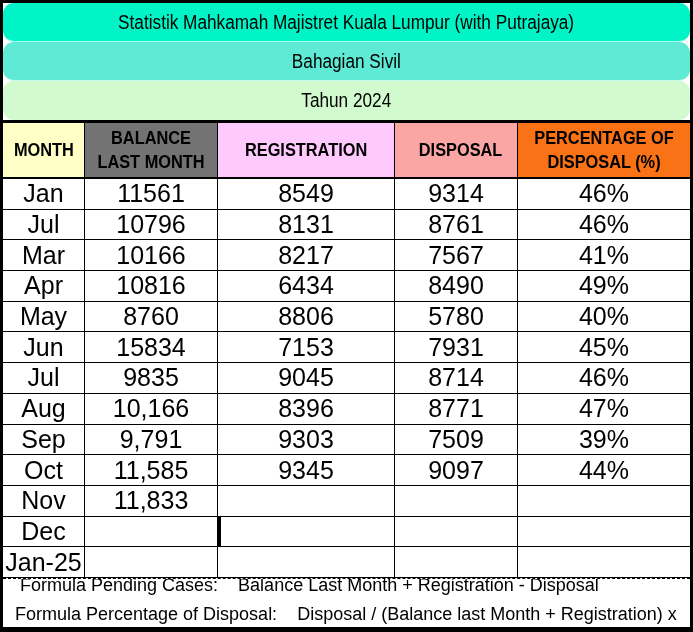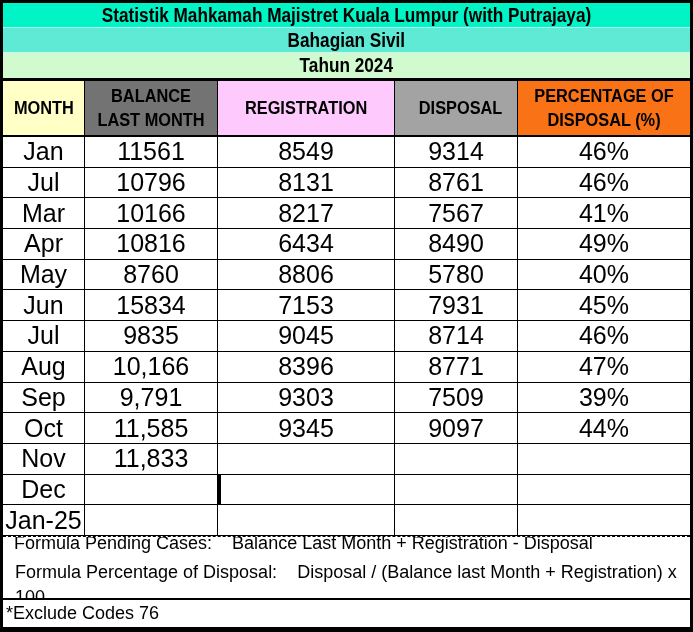--- a/index.html
+++ b/index.html
@@ -12,24 +12,25 @@
     box-sizing:border-box;
     width:693px; height:632px;
     border:3px solid #000;
     border-bottom-width:5px;
     background:#fff;
   }
 
   
   .trow {
     box-sizing:border-box;
-    height:25px;
+    height:39px;
     display:flex; align-items:center; justify-content:center;
-    font-weight:bold; font-size:20px;
+    font-weight:normal; font-size:20px;
     border-bottom:1px solid rgba(255,255,255,0.65);
+    border-radius:11px;
   }
   .t1 { background:#00F4C5; }
   .t2 { background:#5eead4; }
   .t3 { background:#D1FBCF; border-bottom:none; }
   .cond { display:inline-block; transform:scaleX(0.86); transform-origin:center; text-align:center; }
 
   
   .grid {
     display:grid;
     grid-template-columns:82px 133px 177px 123px 172px;
@@ -43,21 +44,21 @@
     text-align:center;
     font-weight:bold; font-size:19px; line-height:1.25;
     border-right:1px solid #000;
     border-bottom:2px solid #000;
     padding:0 2px;
   }
   .hc.last { border-right:none; }
   .col-month        { background:#FFFFC6; }
   .col-balance      { background:#737373; }
   .col-registration { background:#FEC9FD; }
-  .col-disposal     { background:#a3a3a3;padding-left:12px; }
+  .col-disposal     { background:#fca5a5;padding-left:12px; }
   .col-percentage   { background:#f97316; }
 
   .dc {
     box-sizing:border-box;
     display:flex; align-items:center; justify-content:center;
     font-size:25px;
     background:#fff;
     border-right:1px solid #000;
     border-bottom:1px solid #000;
     white-space:nowrap;
@@ -65,21 +66,21 @@
   }
   .dc.last { border-right:none; }
   .dc.thickleft { border-left:3px solid #000; }
 
   
   .footer { font-size:18px; }
   .f1 {
     box-sizing:border-box;
     height:23px; overflow:hidden;
     border-top:1px dashed #000;
-    padding:0 11px;
+    padding:0 17px;
   }
   .f1 .ftext { display:block; line-height:24px; margin-top:-6px; white-space:pre-wrap; }
   .f2 {
     box-sizing:border-box;
     height:41px; overflow:hidden;
     border-bottom:2px solid #000;
     padding:0 12px;
   }
   .f2 .ftext { display:block; line-height:25px; padding-top:1px; white-space:pre-wrap; }
   .f3 {

